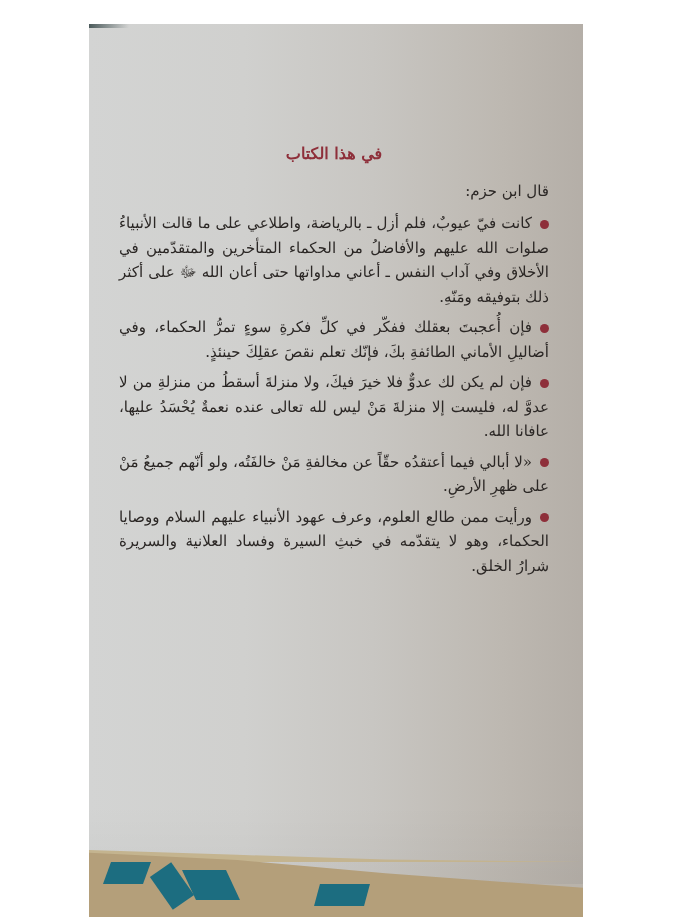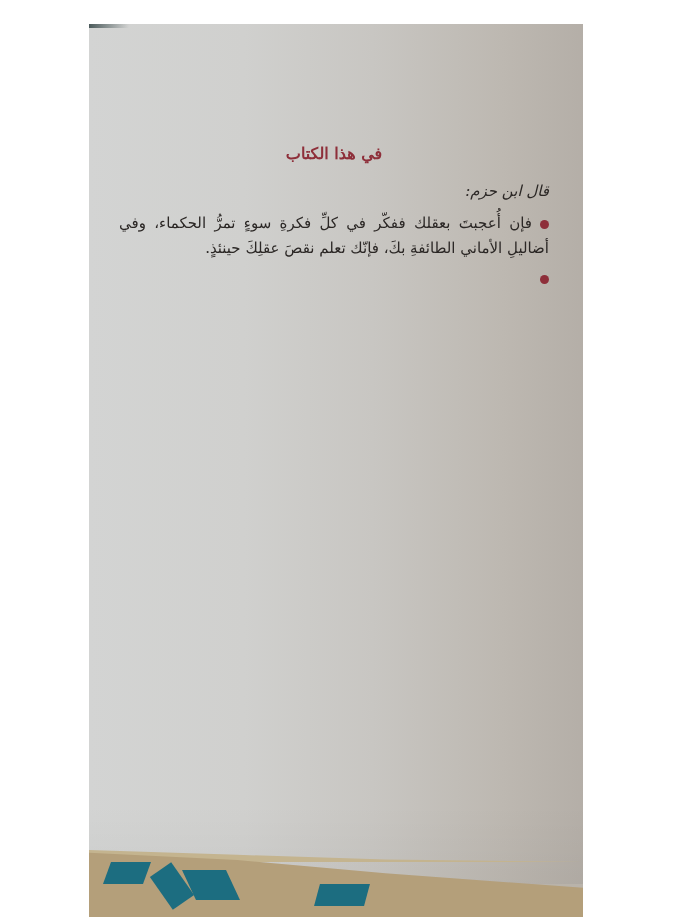--- a/index.html
+++ b/index.html
@@ -83,21 +83,20 @@
       text-align: center;
       color: #8e2f3a;
       font-weight: bold;
       font-size: 16px;
       margin: 0 0 12px 0;
       direction: rtl;
     }
     .intro {
       margin: 0 0 8px 0;
       padding-right: 0;
-      font-style: italic;
     }
     .para {
       margin: 0 0 6px 0;
       text-align-last: right;
     }
     .bullet {
       display: inline-block;
       width: 9px;
       height: 9px;
       border-radius: 50%;
@@ -111,24 +110,33 @@
 
 <div class="photo">
   <div class="page">
     <div class="corner-shadow"></div>
 
     <div class="content">
       <div class="title">في هذا الكتاب</div>
       <div class="intro">قال ابن حزم:</div>
 
       <div class="para">
+        <span class="bullet"></span><span>كانت فيّ عيوبٌ، فلم أزل ـ بالرياضة، واطلاعي على ما قالت الأنبياءُ صلوات الله عليهم والأفاضلُ من الحكماء المتأخرين والمتقدّمين في الأخلاق وفي آداب النفس ـ أعاني مداواتها حتى أعان الله ﷻ على أكثر ذلك بتوفيقه ومَنّهِ.</span>
+      </div>
+      <div class="para">
         <span class="bullet"></span><span>فإن أُعجبتَ بعقلك ففكّر في كلِّ فكرةِ سوءٍ تمرُّ الحكماء، وفي أضاليلِ الأماني الطائفةِ بكَ، فإنّك تعلم نقصَ عقلِكَ حينئذٍ.</span>
       </div>
       <div class="para">
-        <span class="bullet"></span>
+        <span class="bullet"></span><span>فإن لم يكن لك عدوٌّ فلا خيرَ فيكَ، ولا منزلةَ أسقطُ من منزلةِ من لا عدوَّ له، فليست إلا منزلةَ مَنْ ليس لله تعالى عنده نعمةٌ يُحْسَدُ عليها، عافانا الله.</span>
+      </div>
+      <div class="para">
+        <span class="bullet"></span><span>«لا أبالي فيما أعتقدُه حقّاً عن مخالفةِ مَنْ خالفَتُه، ولو أنّهم جميعُ مَنْ على ظهرِ الأرضِ.</span>
+      </div>
+      <div class="para">
+        <span class="bullet"></span><span>ورأيت ممن طالع العلوم، وعرف عهود الأنبياء عليهم السلام ووصايا الحكماء، وهو لا يتقدّمه في خبثِ السيرة وفساد العلانية والسريرة شرارُ الخلق.</span>
       </div>
     </div>
   </div>
 
   <div class="page-edge"></div>
   <div class="rug">
     <div class="shape" style="left:18px;top:18px;width:40px;height:22px;transform:skewX(-20deg);"></div>
     <div class="shape" style="left:70px;top:22px;width:26px;height:40px;transform:rotate(-35deg);"></div>
     <div class="shape" style="left:100px;top:26px;width:44px;height:30px;transform:skewX(25deg);"></div>
     <div class="shape" style="left:228px;top:40px;width:50px;height:22px;transform:skewX(-15deg);"></div>

